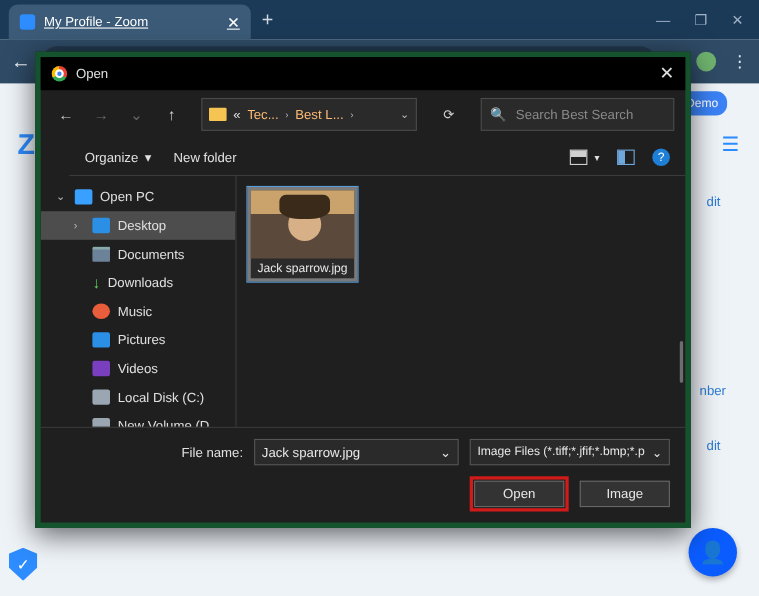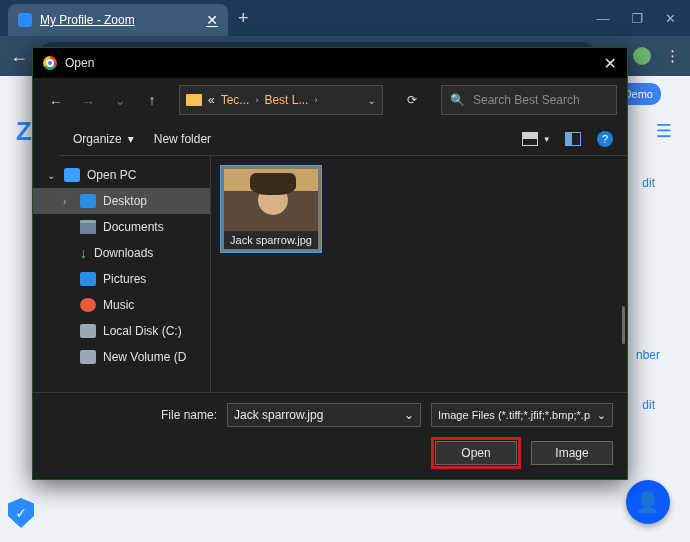--- a/index.html
+++ b/index.html
@@ -21,21 +21,21 @@
 
 .page-bg { position: absolute; top: 76px; left: 0; right: 0; bottom: 0; background: #eef3f8; }
 .page-logo { position: absolute; top: 116px; left: 16px; font-size: 26px; font-weight: 700; color: #2d8cff; letter-spacing: -1px; }
 .page-menu { position: absolute; top: 120px; right: 18px; color: #2d8cff; font-size: 18px; }
 .demo-btn { position: absolute; top: 83px; right: 29px; background: #3b82f6; color: #fff; font-size: 11px; padding: 5px 8px; border-radius: 10px; }
 .edit-link { position: absolute; color: #2d7bd4; font-size: 12px; }
 .fab { position: absolute; bottom: 18px; right: 20px; width: 44px; height: 44px; border-radius: 50%; background: #0b5cff; display: flex; align-items: center; justify-content: center; color: #fff; font-size: 20px; box-shadow: 0 3px 6px rgba(0,0,0,.3); }
 .shield { position: absolute; bottom: 14px; left: 8px; width: 26px; height: 30px; background: #2d8cff; clip-path: polygon(50% 0,100% 18%,100% 60%,50% 100%,0 60%,0 18%); display:flex;align-items:center;justify-content:center;color:#fff;font-size:14px; }
 
 
-.dialog { position: absolute; top: 47px; left: 32px; width: 596px; height: 433px; background: #1f1f1f; border: 1px solid #14532d; box-shadow: 0 6px 24px rgba(0,0,0,.6); display: flex; flex-direction: column; color: #e0e0e0; font-size: 12px; }
+.dialog { position: absolute; top: 47px; left: 32px; width: 596px; height: 433px; background: #1f1f1f; border: 5px solid #14532d; box-shadow: 0 6px 24px rgba(0,0,0,.6); display: flex; flex-direction: column; color: #e0e0e0; font-size: 12px; }
 .dlg-title { height: 30px; background: #000; display: flex; align-items: center; padding: 0 10px; gap: 8px; }
 .dlg-title .chrome-ico { width: 14px; height: 14px; border-radius: 50%; background: conic-gradient(#ea4335 0 120deg,#34a853 120deg 240deg,#fbbc05 240deg 360deg); position: relative; }
 .dlg-title .chrome-ico::after{content:"";position:absolute;inset:3px;border-radius:50%;background:#4285f4;border:2px solid #fff;}
 .dlg-title .close { margin-left: auto; font-size: 16px; cursor: pointer; }
 
 .dlg-nav { height: 44px; display: flex; align-items: center; padding: 0 10px; gap: 6px; }
 .nav-btn { width: 26px; height: 26px; display: flex; align-items: center; justify-content: center; color: #d0d0d0; font-size: 14px; cursor: pointer; }
 .nav-btn.dim { color: #6a6a6a; }
 .path-box { flex: 1; height: 30px; border: 1px solid #4a4a4a; background: #2a2a2a; display: flex; align-items: center; padding: 0 6px; gap: 6px; margin: 0 8px; }
 .path-box .folder-ico { width: 16px; height: 12px; background: #f6c453; border-radius: 1px; position: relative; }
@@ -187,27 +187,32 @@
           <span class="ico ico-doc"></span>
           <span>Documents</span>
         </div>
       <div class="tree-row indent">
           <span class="exp"></span>
           <span class="ico-down">↓</span>
           <span>Downloads</span>
         </div>
       <div class="tree-row indent">
           <span class="exp"></span>
+          <span class="ico ico-music"></span>
+          <span>Music</span>
+        </div>
+      <div class="tree-row indent">
+          <span class="exp"></span>
           <span class="ico ico-pic"></span>
           <span>Pictures</span>
         </div>
       <div class="tree-row indent">
           <span class="exp"></span>
-          <span class="ico ico-music"></span>
-          <span>Music</span>
+          <span class="ico ico-vid"></span>
+          <span>Videos</span>
         </div>
       <div class="tree-row indent">
           <span class="exp"></span>
           <span class="ico ico-disk"></span>
           <span>Local Disk (C:)</span>
         </div>
       <div class="tree-row indent">
           <span class="exp"></span>
           <span class="ico ico-disk"></span>
           <span>New Volume (D</span>

